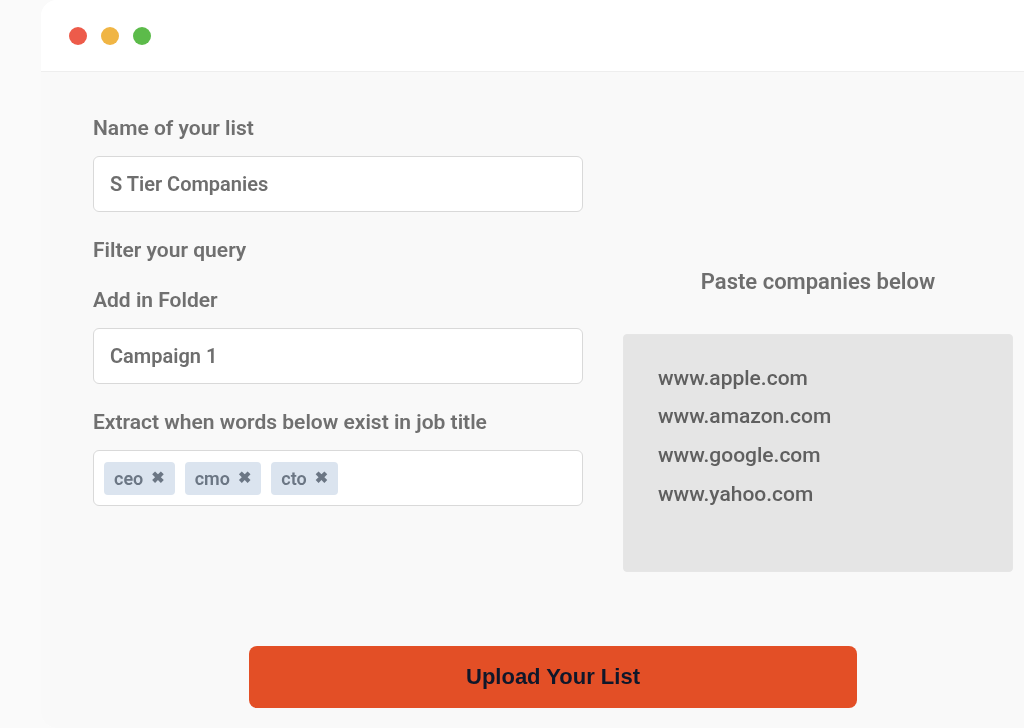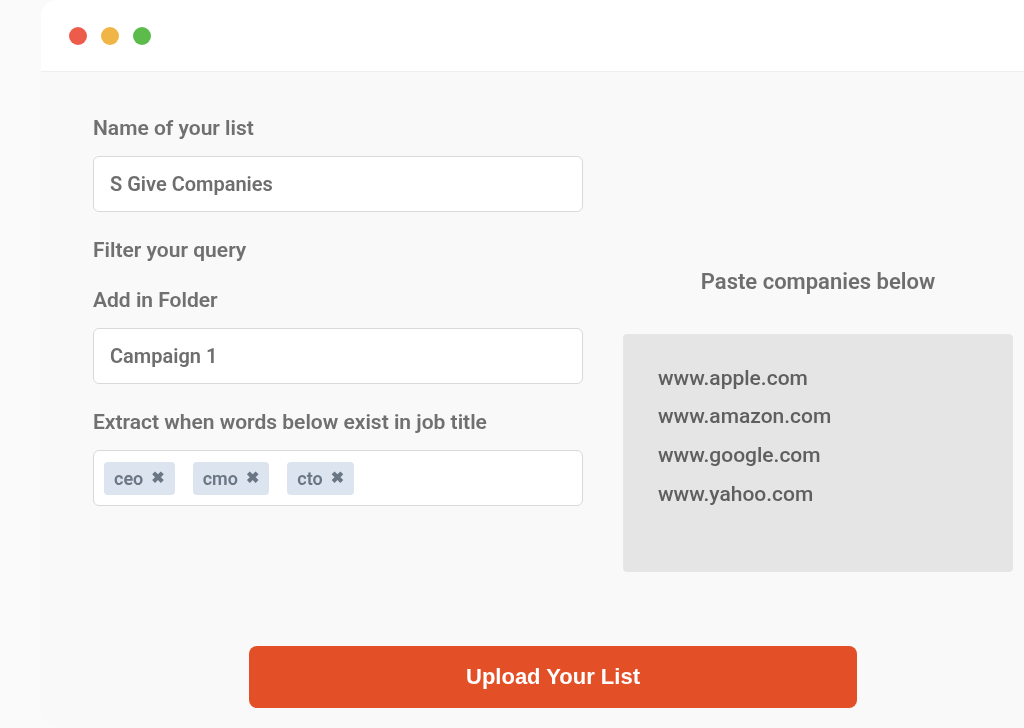--- a/index.html
+++ b/index.html
@@ -71,21 +71,21 @@
     justify-content: space-between;
   }
   .chevron {
     width: 16px; height: 16px;
     display: inline-flex; align-items: center; justify-content: center;
     color: #b0b0b0;
     margin-right: 6px;
   }
   .chevron svg { width: 16px; height: 10px; }
 
-  .tag-input { gap: 18px; padding-left: 10px; }
+  .tag-input { gap: 10px; padding-left: 10px; }
   .tag {
     background: #dbe4ef;
     color: #6b7684;
     font-size: 18px;
     font-weight: 600;
     padding: 6px 10px;
     border-radius: 4px;
     display: flex;
     align-items: center;
     gap: 8px;
@@ -118,21 +118,21 @@
     color: #5f5f5f;
     line-height: 1.85;
   }
   .paste-box .spaced { margin-top: 10px; }
 
   .upload-btn-wrap { text-align: center; }
   .upload-btn {
     display: inline-block;
     width: 608px;
     background: #e34f26;
-    color: #ffffff;
+    color: #0f172a;
     font-size: 22px;
     font-weight: 700;
     border: none;
     border-radius: 8px;
     padding: 18px 0;
     cursor: pointer;
     text-align: center;
   }
 </style>
 </head>
@@ -146,21 +146,21 @@
   </div>
 
   <div class="content">
     <div class="columns">
 
       <div class="left-col">
 
         <div class="field-group">
           <label class="field-label">Name of your list</label>
           <div class="text-input">
-            <span>S Give Companies</span>
+            <span>S Tier Companies</span>
           </div>
         </div>
 
         <div class="field-group">
           <label class="field-label">Filter your query</label>
         </div>
 
         <div class="field-group">
           <label class="field-label">Add in Folder</label>
           <div class="text-input">

